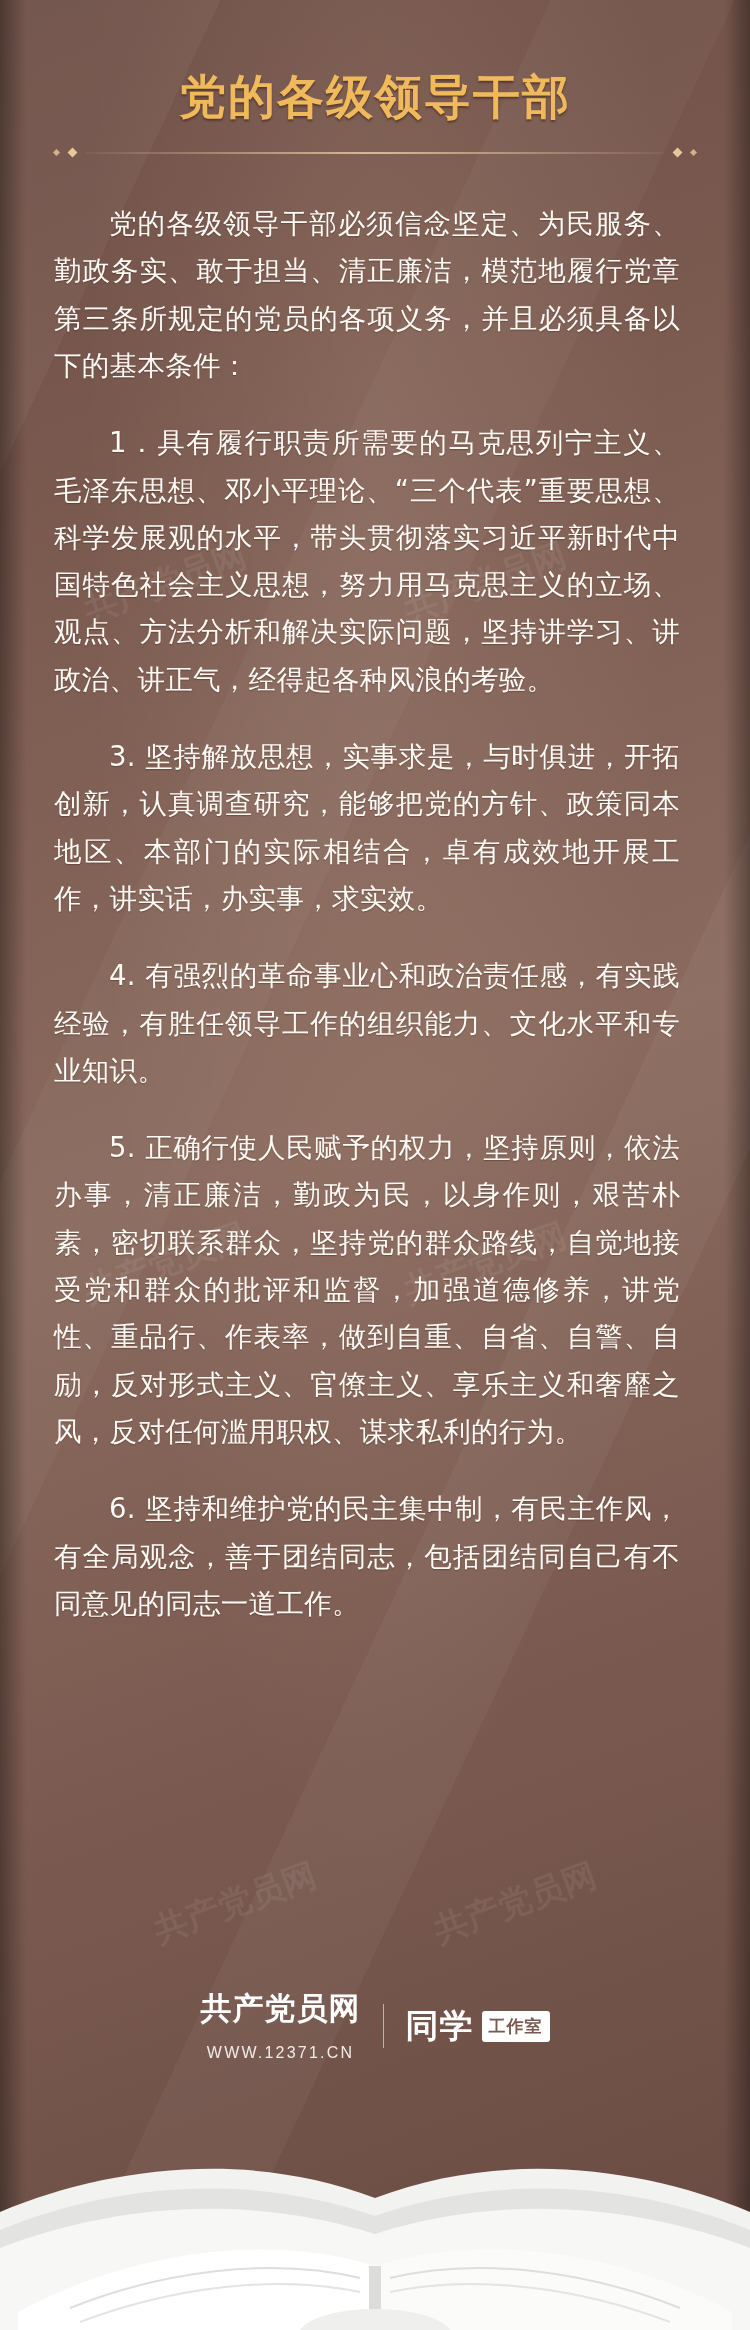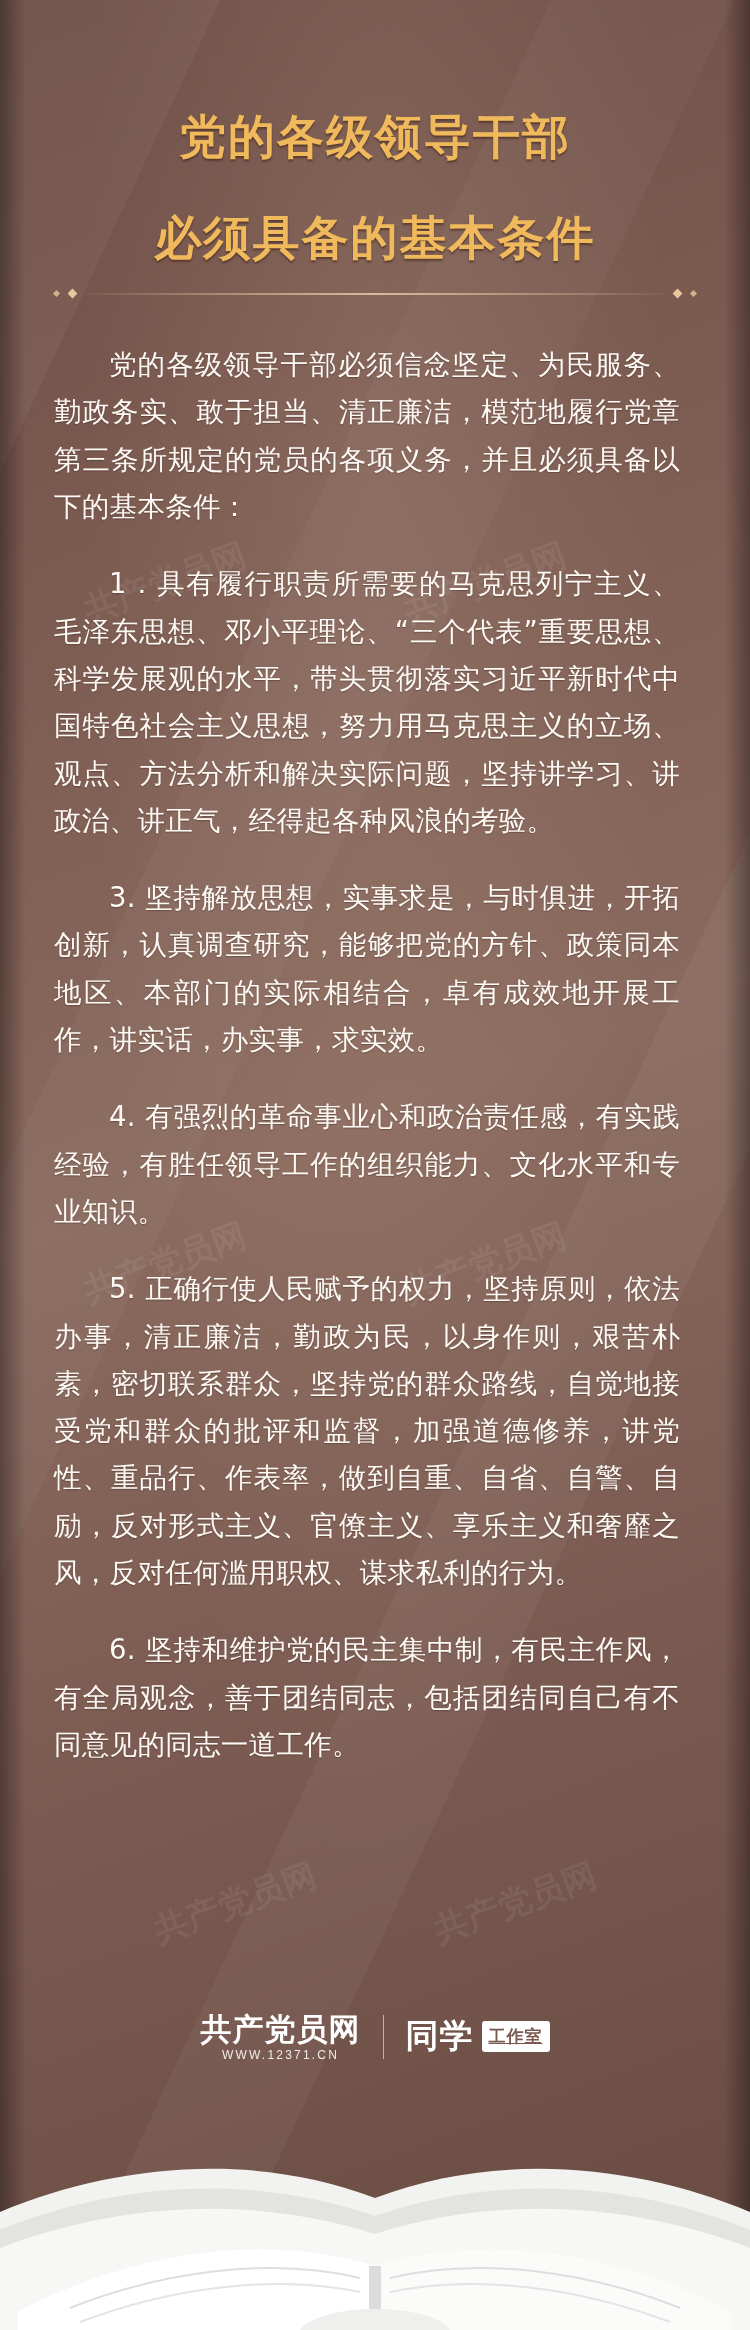--- a/index.html
+++ b/index.html
@@ -55,21 +55,20 @@
     text-align: center;
   }
   .title-line {
     font-family: "DejaVu Sans", "Liberation Sans", sans-serif;
     font-weight: bold;
     font-size: 47px;
     letter-spacing: 2px;
     line-height: 1.30;
     color: #f0b95c;
     text-shadow: 0 2px 2px rgba(60,30,20,0.55);
-    margin-top: 40px;
   }
   .title-rule {
     display: flex;
     align-items: center;
     justify-content: center;
     margin: 22px auto 0;
     width: 100%;
     gap: 10px;
   }
   .title-rule .bar {
@@ -139,23 +138,23 @@
   }
   .logo-left .logo-cn {
     font-family: "DejaVu Serif", "Liberation Serif", serif;
     font-weight: bold;
     font-size: 31px;
     letter-spacing: 1px;
     line-height: 1.1;
   }
   .logo-left .logo-url {
     font-family: "Liberation Sans", sans-serif;
-    font-size: 12px;
+    font-size: 16px;
     letter-spacing: 2.2px;
-    margin-top: 2px;
+    margin-top: 19px;
     color: #f2ece8;
   }
   .logo-divider {
     width: 1px;
     height: 44px;
     background: rgba(255,255,255,0.55);
   }
   .logo-right {
     display: flex;
     align-items: center;
@@ -170,21 +169,20 @@
   }
   .logo-right .chip {
     background: #ffffff;
     color: #7a5a50;
     font-family: "DejaVu Sans", "Liberation Sans", sans-serif;
     font-weight: bold;
     font-size: 17px;
     padding: 4px 7px;
     border-radius: 3px;
     letter-spacing: 1px;
-    text-decoration: underline;
   }
 
   
   .book {
     position: absolute;
     left: 0; right: 0; bottom: 0;
     height: 250px;
     z-index: 4;
   }
   .book svg { display: block; width: 100%; height: 100%; }
@@ -200,21 +198,20 @@
   <div class="watermark wm2">共产党员网</div>
   <div class="watermark wm3">共产党员网</div>
   <div class="watermark wm4">共产党员网</div>
   <div class="watermark wm5">共产党员网</div>
   <div class="watermark wm6">共产党员网</div>
 
   <div class="content">
 
     <div class="title-block">
       <div class="title-line">党的各级领导干部</div>
-      <div class="title-line">必须具备的基本条件</div>
       <div class="title-rule">
         <span class="diamond small"></span>
         <span class="diamond"></span>
         <span class="bar"></span>
         <span class="diamond"></span>
         <span class="diamond small"></span>
       </div>
     </div>
 
     <div class="body-text">

